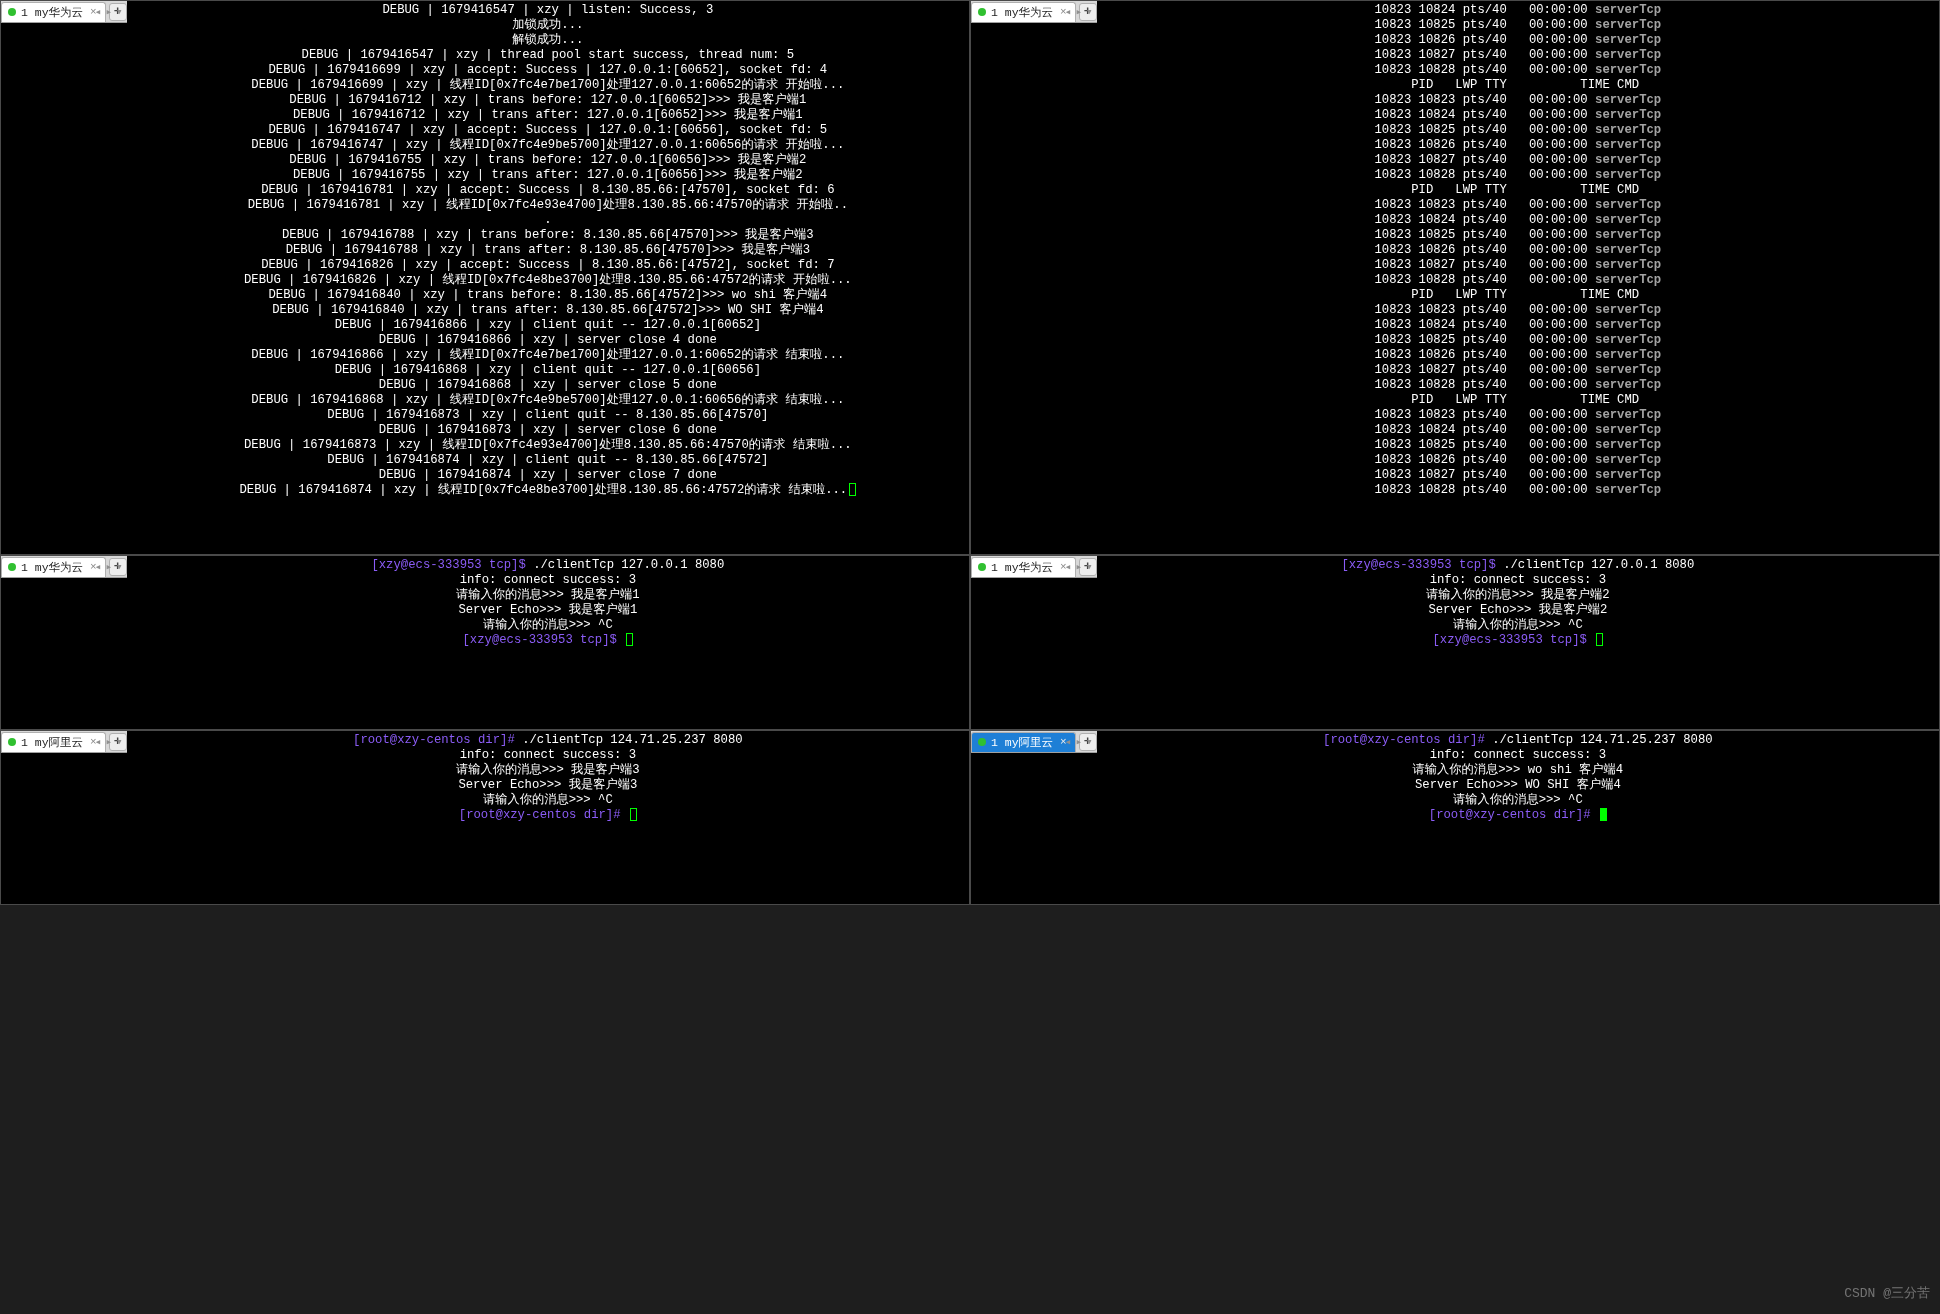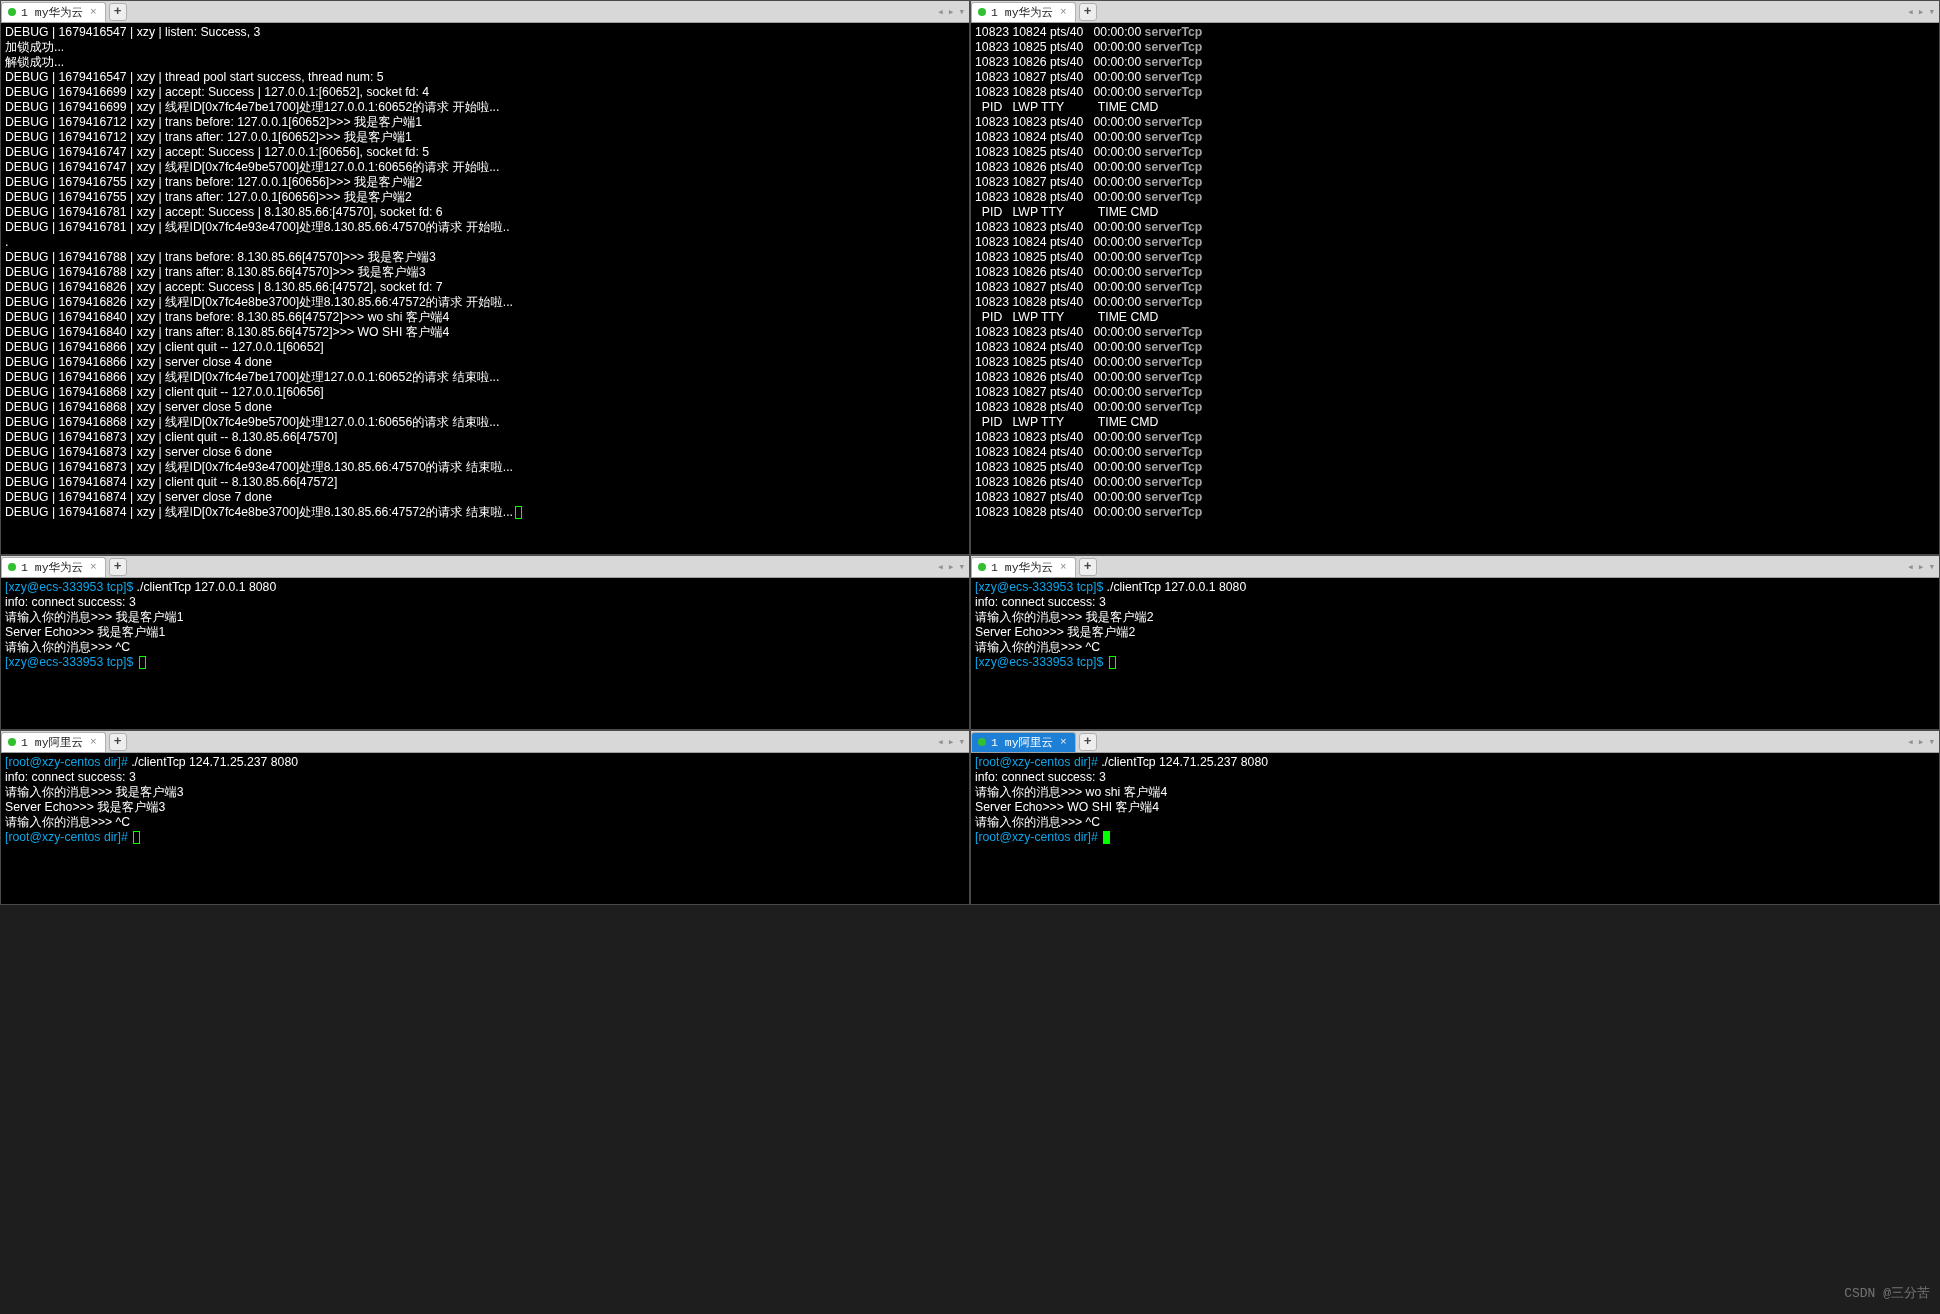--- a/index.html
+++ b/index.html
@@ -15,24 +15,25 @@
   .container {
     display: grid;
     grid-template-columns: 1fr 1fr;
     grid-template-rows: 555px 175px 175px;
     width: 100%;
     height: 100%;
     gap: 0;
   }
   .pane {
     display: flex;
-    flex-direction: column;
+    flex-direction: row;
     border: 1px solid #4a4a4a;
     background: #000000;
     overflow: hidden;
+    text-align: center;
   }
   .tabbar {
     display: flex;
     align-items: center;
     height: 22px;
     background: #d8d8d8;
     border-bottom: 1px solid #a0a0a0;
     position: relative;
   }
   .tab {
@@ -94,24 +95,24 @@
     align-items: center;
   }
   .tabnav span { cursor: default; }
   .terminal {
     flex: 1;
     background: #000000;
     padding: 2px 4px;
     white-space: pre;
     overflow: hidden;
     line-height: 15px;
-    font-family: Liberation Sans, sans-serif;
+    font-family: Liberation Mono, monospace;
   }
   .line { white-space: pre; }
-  .g { color: #0ea5e9; }
+  .g { color: #8b5cf6; }
   .r { color: #a3a3a3; font-weight: bold; }
   .w { color: #ffffff; }
   .cursor {
     display: inline-block;
     width: 7px;
     height: 13px;
     border: 1px solid #00ff00;
     vertical-align: middle;
     margin-left: 2px;
   }

